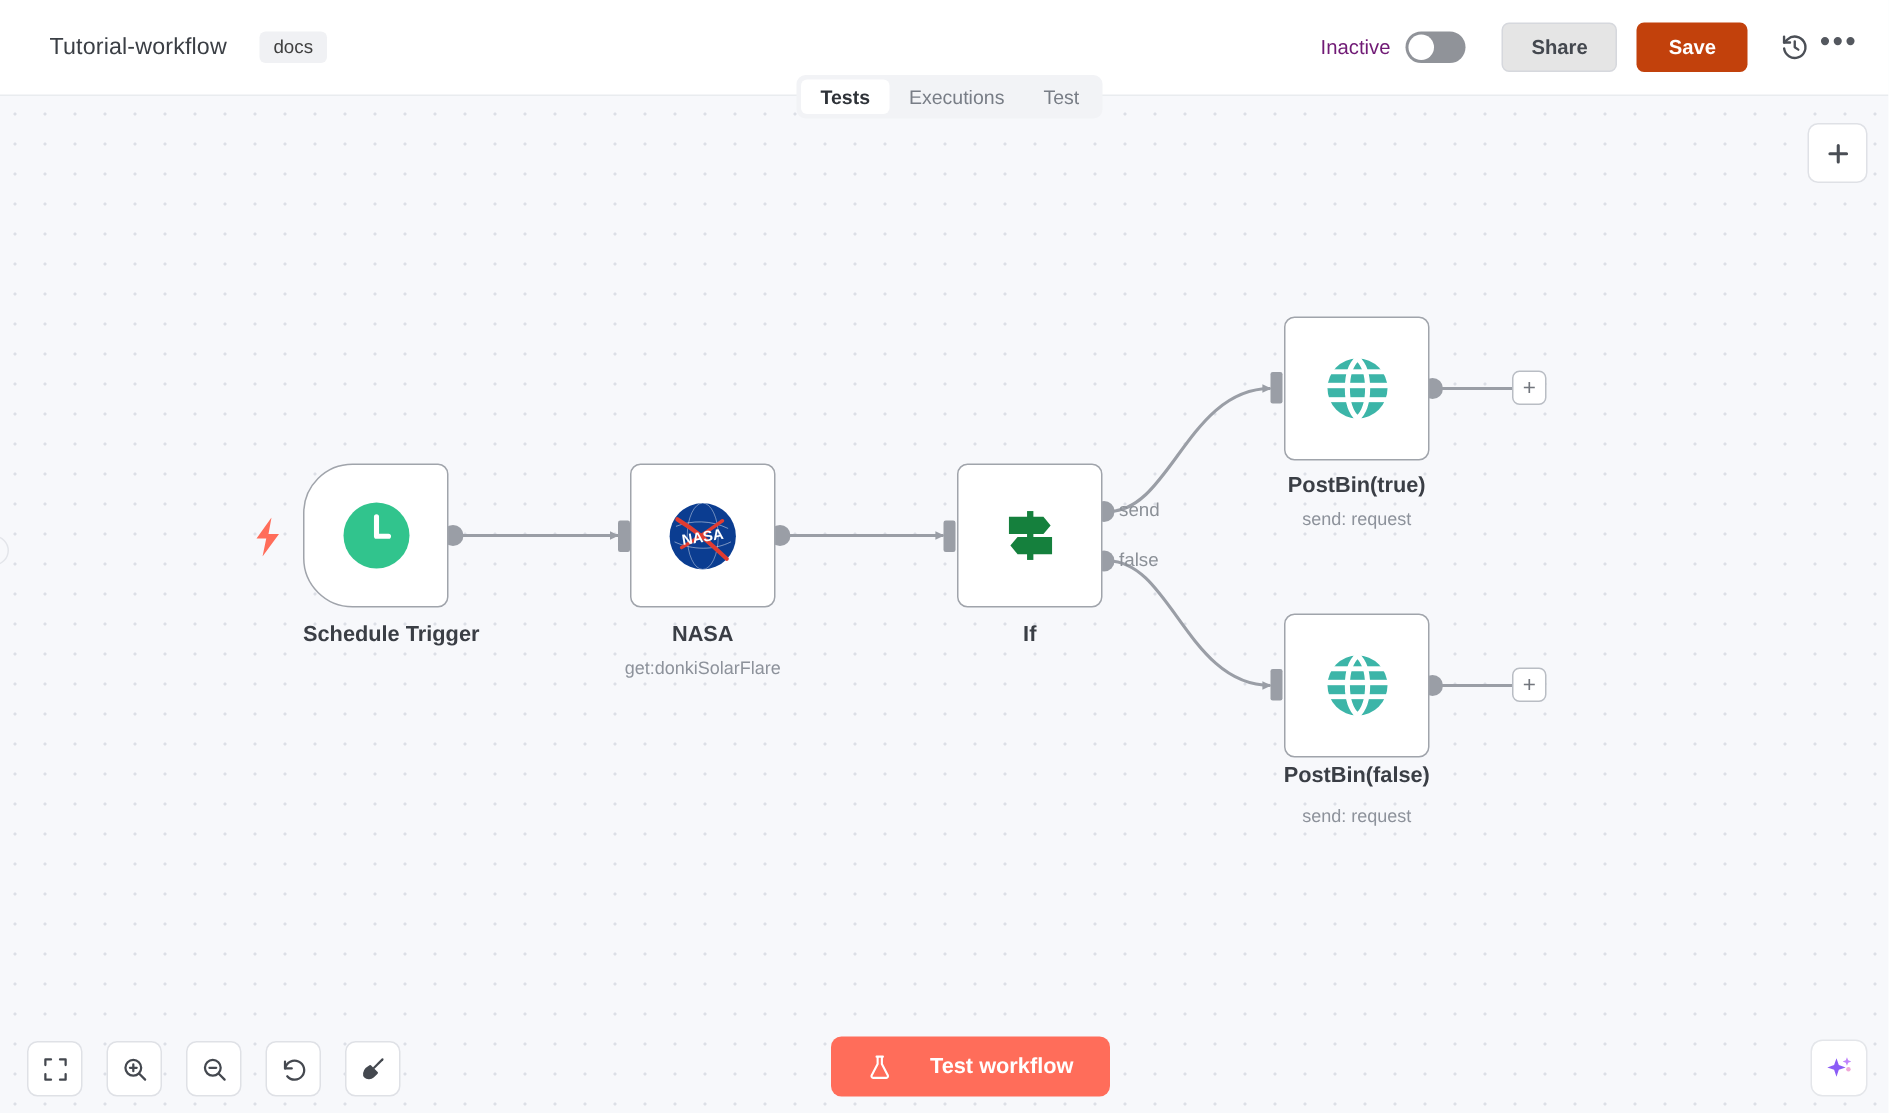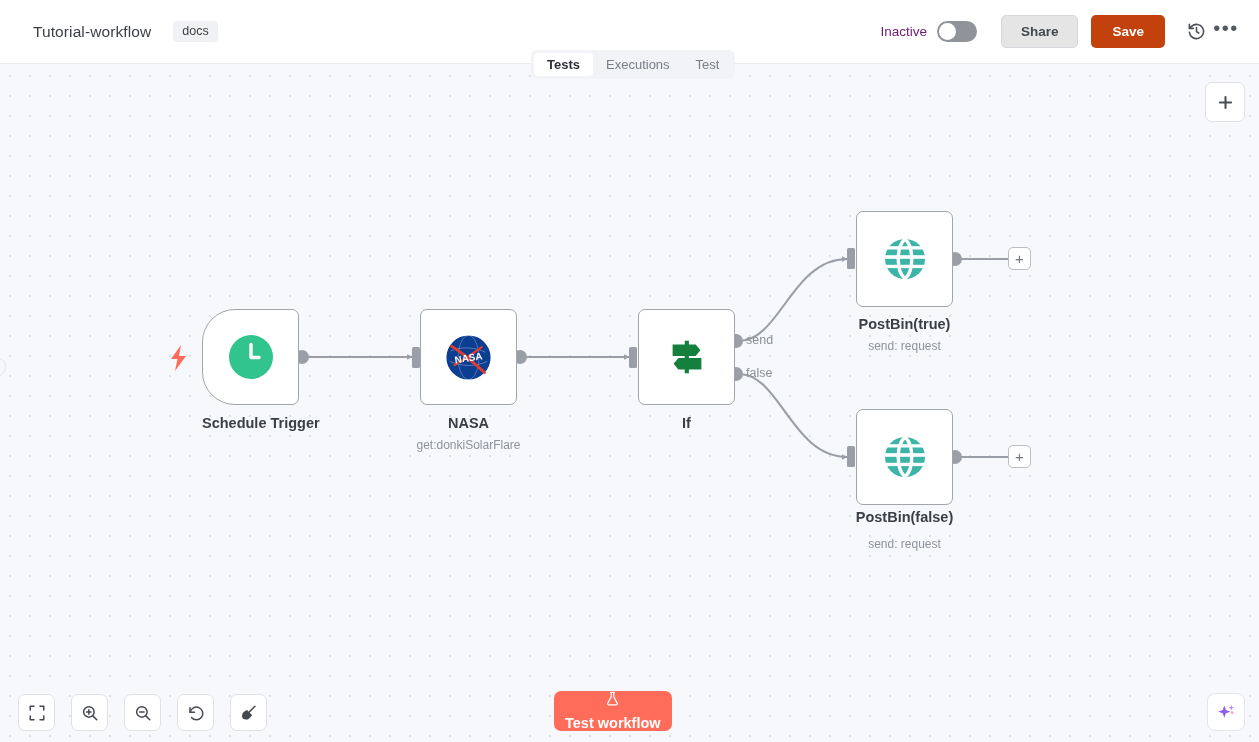--- a/index.html
+++ b/index.html
@@ -121,24 +121,23 @@
     z-index: 20;
   }
   .zoom-btn {
     width: 37px; height: 37px; background: #fff; border: 1px solid #dfe1e6;
     border-radius: 7px; display: flex; align-items: center;
     justify-content: center; cursor: pointer; color: #44484f;
   }
   .test-btn {
     position: absolute; left: 554px; bottom: 11px; z-index: 20;
     background: #ff6d5a; color: #fff; border: none; border-radius: 7px;
-    height: 40px; padding: 0 11px; font-size: 14.5px; font-weight: 700;
-    font-family: inherit; display: flex; align-items: center; gap: 9px;
+    height: 40px; padding: 0 24px; font-size: 14.5px; font-weight: 700;
+    font-family: inherit; display: flex; align-items: center; gap: 25px;
     cursor: pointer;
-    flex-direction: column;
   }
   .ai-btn {
     position: absolute; right: 14px; bottom: 11px; width: 38px; height: 38px;
     background: #fff; border: 1px solid #e4e6ea; border-radius: 8px;
     display: flex; align-items: center; justify-content: center;
     cursor: pointer; z-index: 20;
   }
 </style>
 </head>
 <body>

